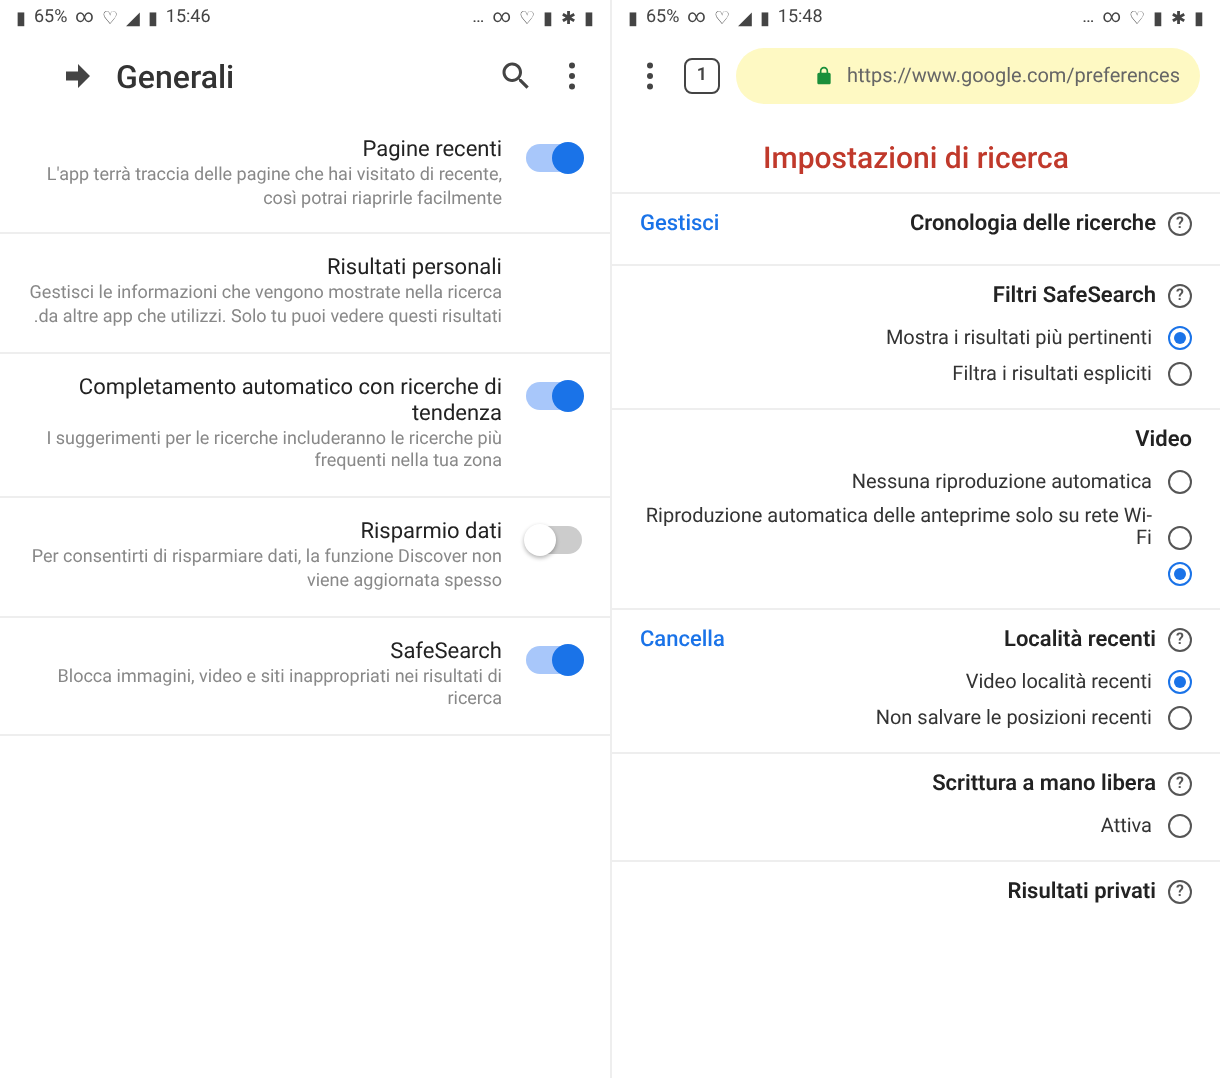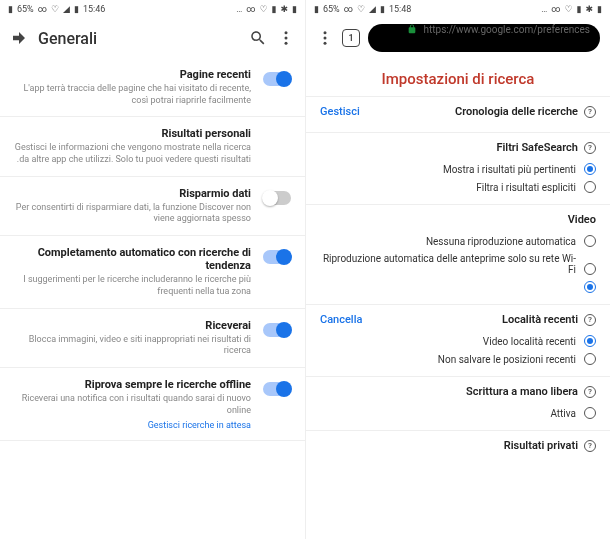--- a/index.html
+++ b/index.html
@@ -3,42 +3,42 @@
 <meta charset="utf-8">
 <style>
 * { margin: 0; padding: 0; box-sizing: border-box; }
 body { font-family: -apple-system, BlinkMacSystemFont, "Segoe UI", Roboto, sans-serif; background: #fff; width: 610px; height: 539px; overflow: hidden; direction: rtl; }
 .container { display: flex; width: 100%; height: 100%; }
 .panel { width: 50%; display: flex; flex-direction: column; }
 .panel-left { border-left: 1px solid #eee; }
 .status-bar { height: 18px; display: flex; align-items: center; justify-content: space-between; padding: 0 8px; font-size: 9px; color: #444; }
 .status-right, .status-left { display: flex; gap: 4px; align-items: center; }
 .toolbar { height: 40px; display: flex; align-items: center; padding: 0 10px; gap: 10px; }
-.toolbar-r { justify-content: flex-end; }
+.toolbar-r { justify-content: flex-end; margin-left: 20px; }
 .toolbar-l { justify-content: flex-start; gap: 8px; }
-.urlbar { flex: 1; height: 28px; background: #000000; border-radius: 14px; display: flex; padding: 0 10px; font-size: 10px; color: #666; direction: ltr; justify-content: flex-end; gap: 6px; }
+.urlbar { flex: 1; height: 28px; background: #fef9c3; border-radius: 14px; display: flex; align-items: center; padding: 0 10px; font-size: 10px; color: #666; direction: ltr; justify-content: flex-end; gap: 6px; }
 .lock { width: 10px; height: 10px; fill: #1a8f3b; }
 .tab-icon { width: 18px; height: 18px; border: 1.5px solid #444; border-radius: 4px; display: flex; align-items: center; justify-content: center; font-size: 9px; color: #444; font-weight: 600; }
 .title-r { font-size: 16px; font-weight: 500; color: #333; }
 .arrow-back, .search-icn, .more-icn { width: 18px; height: 18px; fill: #444; }
 .page-title { color: #c0392b; font-size: 15px; font-weight: 500; text-align: center; padding: 12px 14px 8px; }
 .section { padding: 8px 14px; border-top: 1px solid #eee; }
 .section-head { display: flex; align-items: center; gap: 6px; font-size: 11px; font-weight: 600; color: #222; margin-bottom: 6px; }
 .help-icn { width: 12px; height: 12px; border: 1px solid #555; border-radius: 50%; display: inline-flex; align-items: center; justify-content: center; font-size: 8px; color: #555; }
 .link-btn { color: #1a73e8; font-size: 11px; font-weight: 500; cursor: pointer; }
 .radio-row { display: flex; align-items: center; gap: 8px; font-size: 10px; color: #333; padding: 3px 0; }
 .radio-row.long { align-items: flex-end; }
 .radio { width: 12px; height: 12px; border: 1.5px solid #555; border-radius: 50%; flex-shrink: 0; display: inline-flex; align-items: center; justify-content: center; }
 .radio.sel::after { content: ''; width: 6px; height: 6px; background: #1a73e8; border-radius: 50%; }
 .radio.sel { border-color: #1a73e8; }
 .sec-row { display: flex; justify-content: space-between; align-items: flex-start; }
 .settings-list { overflow: hidden; }
 .set-item { display: flex; align-items: flex-start; padding: 10px 14px; border-bottom: 1px solid #eee; gap: 12px; }
 .set-text { flex: 1; text-align: right; }
-.set-title { font-size: 11px; font-weight: 700; color: #222; margin-bottom: 2px; }
+.set-title { font-size: 11px; font-weight: 400; color: #222; margin-bottom: 2px; }
 .set-desc { font-size: 9px; color: #888; line-height: 1.3; }
 .set-desc-link { color: #1a73e8; font-size: 9px; margin-top: 4px; display: block; }
 .toggle { width: 28px; height: 14px; border-radius: 7px; position: relative; flex-shrink: 0; margin-top: 4px; }
 .toggle.on { background: #a8c7fa; }
 .toggle.off { background: #ccc; }
 .toggle::after { content: ''; position: absolute; width: 16px; height: 16px; border-radius: 50%; top: -1px; }
 .toggle.on::after { background: #1a73e8; right: -1px; }
 .toggle.off::after { background: #fff; left: -1px; box-shadow: 0 1px 2px rgba(0,0,0,0.3); }
 </style>
 </head>
@@ -209,44 +209,36 @@
           </div>
         </div>
         <div class="set-item">
           <div style="width:28px"></div>
           <div class="set-text">
             <div class="set-title">Risultati personali</div>
             <div class="set-desc">Gestisci le informazioni che vengono mostrate nella ricerca da altre app che utilizzi. Solo tu puoi vedere questi risultati.</div>
           </div>
         </div>
         <div class="set-item">
+          <div class="toggle on"></div>
+          <div class="set-text">
+            <div class="set-title">Completamento automatico con ricerche di tendenza</div>
+            <div class="set-desc">I suggerimenti per le ricerche includeranno le ricerche più frequenti nella tua zona</div>
+          </div>
+        </div>
+        <div class="set-item">
           <div class="toggle off"></div>
           <div class="set-text">
             <div class="set-title">Risparmio dati</div>
             <div class="set-desc">Per consentirti di risparmiare dati, la funzione Discover non viene aggiornata spesso</div>
           </div>
         </div>
         <div class="set-item">
           <div class="toggle on"></div>
           <div class="set-text">
-            <div class="set-title">Completamento automatico con ricerche di tendenza</div>
-            <div class="set-desc">I suggerimenti per le ricerche includeranno le ricerche più frequenti nella tua zona</div>
-          </div>
-        </div>
-        <div class="set-item">
-          <div class="toggle on"></div>
-          <div class="set-text">
-            <div class="set-title">Riceverai</div>
+            <div class="set-title">SafeSearch</div>
             <div class="set-desc">Blocca immagini, video e siti inappropriati nei risultati di ricerca</div>
-          </div>
-        </div>
-        <div class="set-item">
-          <div class="toggle on"></div>
-          <div class="set-text">
-            <div class="set-title">Riprova sempre le ricerche offline</div>
-            <div class="set-desc">Riceverai una notifica con i risultati quando sarai di nuovo online</div>
-            <span class="set-desc-link">Gestisci ricerche in attesa</span>
           </div>
         </div>
       </div>
 </div>
 
 </div>
 
 </body></html>

